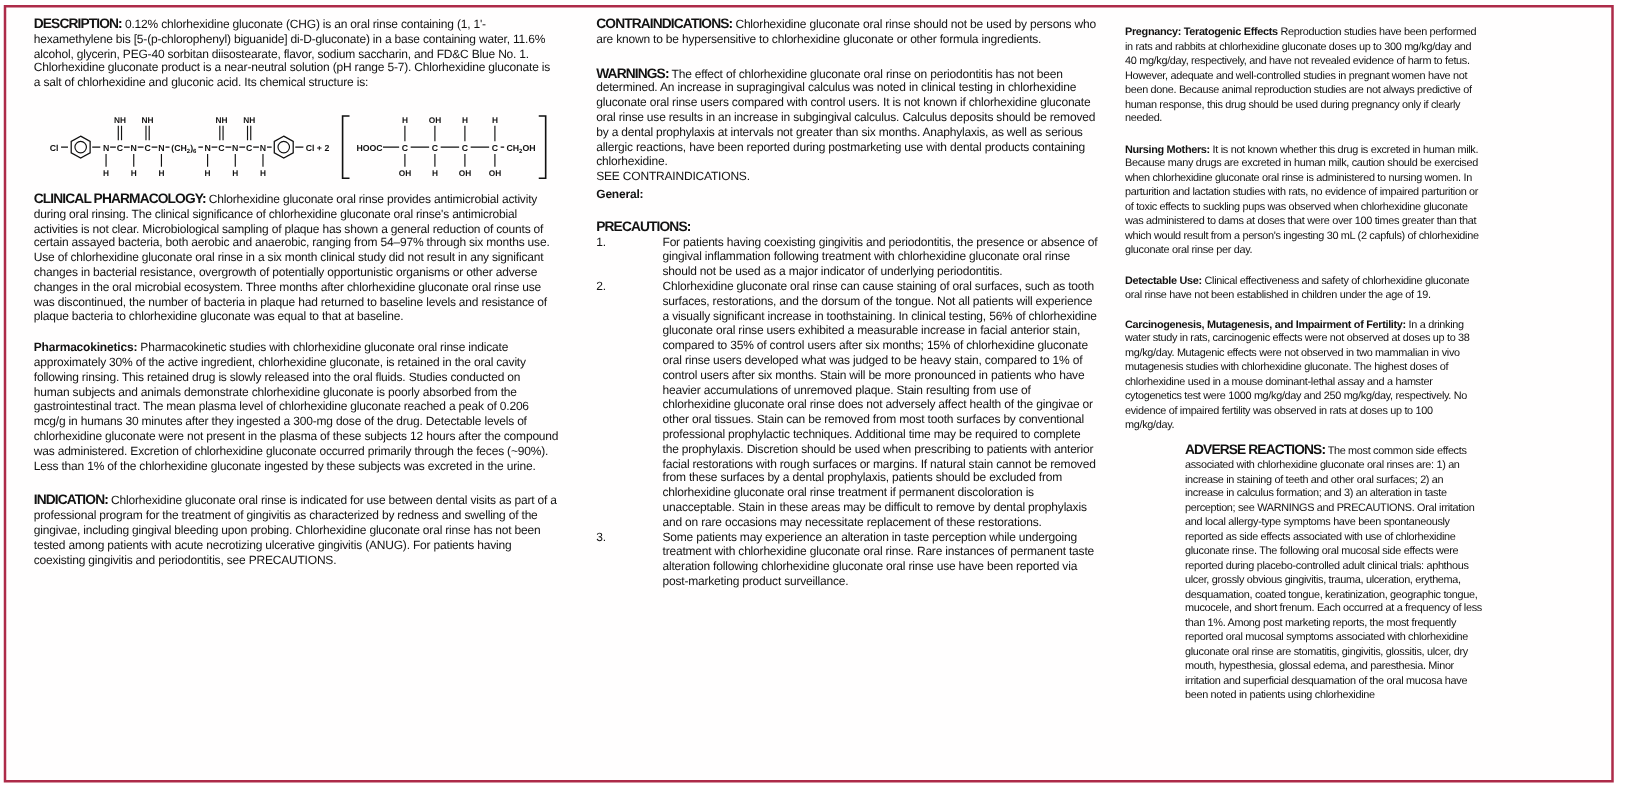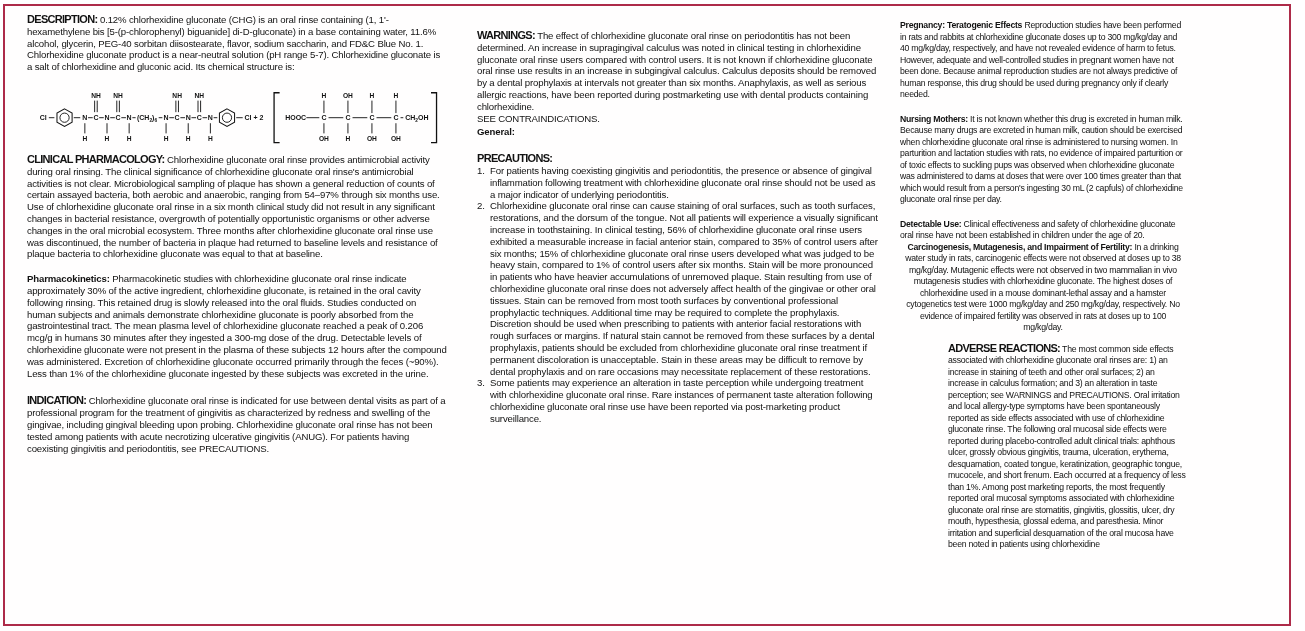--- a/index.html
+++ b/index.html
@@ -11,28 +11,28 @@
   .col2{width:401px;margin-right:22px;}
   .col3{width:286px;padding-top:6px;}
   p{margin:0;}
   .body-txt{font-size:9.6px;line-height:11.8px;letter-spacing:-0.15px;text-align:left;}
   .col3 .body-txt{font-size:8.7px;line-height:11.5px;letter-spacing:-0.25px;}
   .h-big{font-size:11px;font-weight:700;letter-spacing:-0.7px;line-height:1;}
   .h-sub{font-weight:700;}
   .mt-sec{margin-top:13px;}
   .mt-sec-lg{margin-top:16px;}
   .col3 .mt-sec{}
-  .col3 .mt-tight{text-align:center;}
+  .col3 .mt-tight{margin-top:12px;}
   .col3 .mt-adv{margin-top:9px;margin-left:48px;}
   .block-line{display:block;}
   .prec-head{margin-top:15px;}
   .gen-line{margin-top:2px;}
   .li{display:flex;align-items:flex-start;}
   .li .num{flex:0 0 13px;}
-  .li .li-text{flex:1 1 auto;}
+  .li .li-text{flex:1 1 auto;margin-left:40px;}
   .struct{margin:5px 0 4px 6px;width:412px;}
   .struct svg{display:block;width:412px;height:72px;}
   svg text{font-family:"Liberation Sans",sans-serif;font-weight:700;fill:#111;}
   .atom{font-size:7.6px;}
   .small-label{font-size:7.2px;}
   svg line, svg path, svg polygon, svg circle{stroke:#111;fill:none;}
 </style>
 </head>
 <body>
 
@@ -148,20 +148,21 @@
       </div>
 
       <p class="body-txt"><span class="h-big">CLINICAL PHARMACOLOGY:</span> <span>Chlorhexidine gluconate oral rinse provides antimicrobial activity during oral rinsing. The clinical significance of chlorhexidine gluconate oral rinse's antimicrobial activities is not clear. Microbiological sampling of plaque has shown a general reduction of counts of certain assayed bacteria, both aerobic and anaerobic, ranging from 54–97% through six months use. Use of chlorhexidine gluconate oral rinse in a six month clinical study did not result in any significant changes in bacterial resistance, overgrowth of potentially opportunistic organisms or other adverse changes in the oral microbial ecosystem. Three months after chlorhexidine gluconate oral rinse use was discontinued, the number of bacteria in plaque had returned to baseline levels and resistance of plaque bacteria to chlorhexidine gluconate was equal to that at baseline.</span></p>
 
       <p class="body-txt mt-sec"><span class="h-sub">Pharmacokinetics:</span> <span>Pharmacokinetic studies with chlorhexidine gluconate oral rinse indicate approximately 30% of the active ingredient, chlorhexidine gluconate, is retained in the oral cavity following rinsing. This retained drug is slowly released into the oral fluids. Studies conducted on human subjects and animals demonstrate chlorhexidine gluconate is poorly absorbed from the gastrointestinal tract. The mean plasma level of chlorhexidine gluconate reached a peak of 0.206 mcg/g in humans 30 minutes after they ingested a 300-mg dose of the drug. Detectable levels of chlorhexidine gluconate were not present in the plasma of these subjects 12 hours after the compound was administered. Excretion of chlorhexidine gluconate occurred primarily through the feces (~90%). Less than 1% of the chlorhexidine gluconate ingested by these subjects was excreted in the urine.</span></p>
 
       <p class="body-txt mt-sec-lg"><span class="h-big">INDICATION:</span> <span>Chlorhexidine gluconate oral rinse is indicated for use between dental visits as part of a professional program for the treatment of gingivitis as characterized by redness and swelling of the gingivae, including gingival bleeding upon probing. Chlorhexidine gluconate oral rinse has not been tested among patients with acute necrotizing ulcerative gingivitis (ANUG). For patients having coexisting gingivitis and periodontitis, see PRECAUTIONS.</span></p>
     </div>
 
     <div class="col col2">
+      <p class="body-txt"><span class="h-big">CONTRAINDICATIONS:</span> <span>Chlorhexidine gluconate oral rinse should not be used by persons who are known to be hypersensitive to chlorhexidine gluconate or other formula ingredients.</span></p>
 
       <p class="body-txt mt-sec-lg"><span class="h-big">WARNINGS:</span> <span>The effect of chlorhexidine gluconate oral rinse on periodontitis has not been determined. An increase in supragingival calculus was noted in clinical testing in chlorhexidine gluconate oral rinse users compared with control users. It is not known if chlorhexidine gluconate oral rinse use results in an increase in subgingival calculus. Calculus deposits should be removed by a dental prophylaxis at intervals not greater than six months. Anaphylaxis, as well as serious allergic reactions, have been reported during postmarketing use with dental products containing chlorhexidine.</span><span class="block-line">SEE CONTRAINDICATIONS.</span></p>
 
       <p class="body-txt gen-line"><span class="h-sub">General:</span></p>
       <p class="body-txt prec-head"><span class="h-big">PRECAUTIONS:</span></p>
 
       <div class="body-txt li">
         <span class="num">1.</span>
         <span class="li-text">For patients having coexisting gingivitis and periodontitis, the presence or absence of gingival inflammation following treatment with chlorhexidine gluconate oral rinse should not be used as a major indicator of underlying periodontitis.</span>
       </div>
@@ -173,21 +174,21 @@
         <span class="num">3.</span>
         <span class="li-text">Some patients may experience an alteration in taste perception while undergoing treatment with chlorhexidine gluconate oral rinse. Rare instances of permanent taste alteration following chlorhexidine gluconate oral rinse use have been reported via post-marketing product surveillance.</span>
       </div>
     </div>
 
     <div class="col col3">
       <p class="body-txt"><span class="h-sub">Pregnancy: Teratogenic Effects</span> <span>Reproduction studies have been performed in rats and rabbits at chlorhexidine gluconate doses up to 300 mg/kg/day and 40 mg/kg/day, respectively, and have not revealed evidence of harm to fetus. However, adequate and well-controlled studies in pregnant women have not been done. Because animal reproduction studies are not always predictive of human response, this drug should be used during pregnancy only if clearly needed.</span></p>
 
       <p class="body-txt mt-sec"><span class="h-sub">Nursing Mothers:</span> <span>It is not known whether this drug is excreted in human milk. Because many drugs are excreted in human milk, caution should be exercised when chlorhexidine gluconate oral rinse is administered to nursing women. In parturition and lactation studies with rats, no evidence of impaired parturition or of toxic effects to suckling pups was observed when chlorhexidine gluconate was administered to dams at doses that were over 100 times greater than that which would result from a person's ingesting 30 mL (2 capfuls) of chlorhexidine gluconate oral rinse per day.</span></p>
 
-      <p class="body-txt mt-sec"><span class="h-sub">Detectable Use:</span> <span>Clinical effectiveness and safety of chlorhexidine gluconate oral rinse have not been established in children under the age of 20.</span></p>
+      <p class="body-txt mt-sec"><span class="h-sub">Detectable Use:</span> <span>Clinical effectiveness and safety of chlorhexidine gluconate oral rinse have not been established in children under the age of 19.</span></p>
 
       <p class="body-txt mt-tight"><span class="h-sub">Carcinogenesis, Mutagenesis, and Impairment of Fertility:</span> <span>In a drinking water study in rats, carcinogenic effects were not observed at doses up to 38 mg/kg/day. Mutagenic effects were not observed in two mammalian in vivo mutagenesis studies with chlorhexidine gluconate. The highest doses of chlorhexidine used in a mouse dominant-lethal assay and a hamster cytogenetics test were 1000 mg/kg/day and 250 mg/kg/day, respectively. No evidence of impaired fertility was observed in rats at doses up to 100 mg/kg/day.</span></p>
 
       <p class="body-txt mt-adv"><span class="h-big">ADVERSE REACTIONS:</span> <span>The most common side effects associated with chlorhexidine gluconate oral rinses are: 1) an increase in staining of teeth and other oral surfaces; 2) an increase in calculus formation; and 3) an alteration in taste perception; see WARNINGS and PRECAUTIONS. Oral irritation and local allergy-type symptoms have been spontaneously reported as side effects associated with use of chlorhexidine gluconate rinse. The following oral mucosal side effects were reported during placebo-controlled adult clinical trials: aphthous ulcer, grossly obvious gingivitis, trauma, ulceration, erythema, desquamation, coated tongue, keratinization, geographic tongue, mucocele, and short frenum. Each occurred at a frequency of less than 1%. Among post marketing reports, the most frequently reported oral mucosal symptoms associated with chlorhexidine gluconate oral rinse are stomatitis, gingivitis, glossitis, ulcer, dry mouth, hypesthesia, glossal edema, and paresthesia. Minor irritation and superficial desquamation of the oral mucosa have been noted in patients using chlorhexidine</span></p>
     </div>
 
   </div>
 </div>
 
 </body></html>

